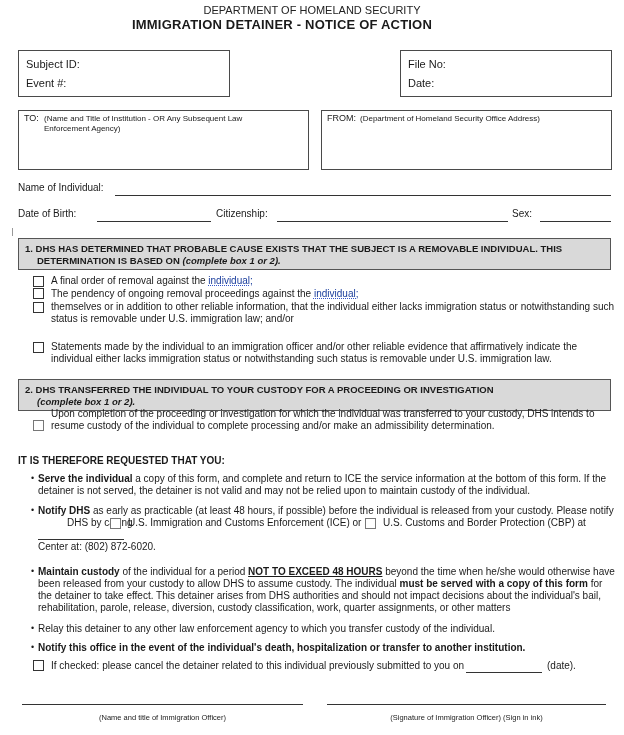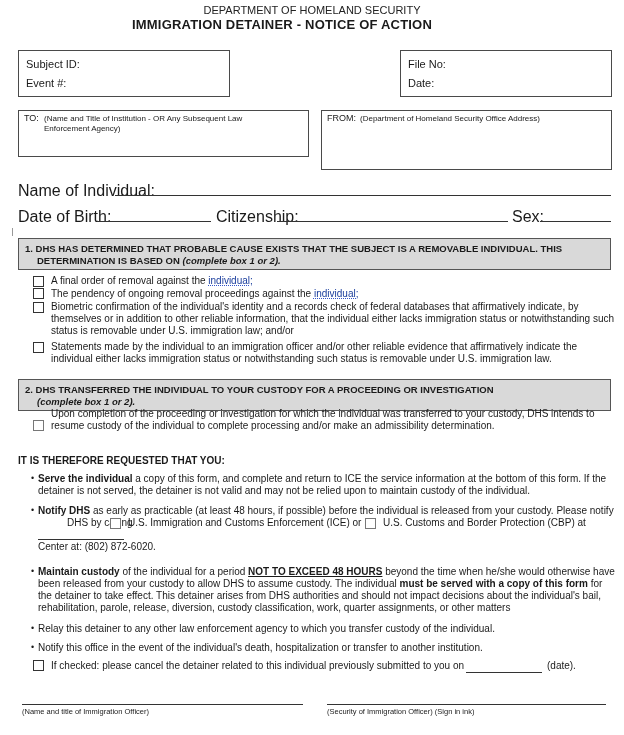--- a/index.html
+++ b/index.html
@@ -6,39 +6,39 @@
   body {
     width: 624px; height: 735px; position: relative; overflow: hidden;
     font-family: "Liberation Sans", sans-serif; color: #1a1a1a;
   }
   .abs { position: absolute; }
   .hdr1 { left: 0; width: 624px; top: 4px; text-align: center; font-size: 11px; color: #222; }
   .hdr2 { left: 0; width: 564px; top: 17px; text-align: center; font-size: 13px; font-weight: bold; letter-spacing: 0.2px; }
   .box { border: 1px solid #4a4a4a; box-sizing: border-box; background: #fff; }
   .box-line { font-size: 11px; position: absolute; left: 7px; }
   .small { font-size: 8px; }
-  .lbl { font-size: 16px; }
+  .lbl { font-size: 10px; }
   .uline { border-bottom: 1px solid #333; height: 0; }
   .graybar {
     left: 18px; width: 593px; background: #d9d9d9; border: 1px solid #555;
     box-sizing: border-box; font-size: 9.5px; font-weight: bold; padding: 4px 0 0 6px; line-height: 12px;
   }
   .graybar .indent { padding-left: 12px; display: block; }
   .graybar i { font-style: italic; }
   .cb {
     width: 11px; height: 11px; border: 1px solid #333; box-sizing: border-box; background: #fff;
   }
   .cb.light { border-color: #777; }
   .txt { font-size: 10px; line-height: 12px; }
   .spell { color: #1a3d9c; text-decoration: underline dotted #3355cc; }
   .bullet-dot { font-size: 9px; }
   b { font-weight: bold; }
   .u { text-decoration: underline; font-weight: bold; }
   .sigline { border-top: 1px solid #333; height: 0; }
-  .caption { font-size: 7.5px; text-align: left; color: #222; }
+  .caption { font-size: 7.5px; text-align: center; color: #222; margin-top: 6px; }
 </style>
 </head>
 <body>
 
 <div class="abs hdr1">DEPARTMENT OF HOMELAND SECURITY</div>
 <div class="abs hdr2">IMMIGRATION DETAINER - NOTICE OF ACTION</div>
 
 <div class="abs box" style="left:18px;top:50px;width:212px;height:47px;">
   <span class="box-line" style="top:7px;">Subject ID:</span>
   <span class="box-line" style="top:7px;left:70px;"></span>
@@ -46,21 +46,21 @@
   <span class="box-line" style="top:26px;left:60px;"></span>
 </div>
 
 <div class="abs box" style="left:400px;top:50px;width:212px;height:47px;">
   <span class="box-line" style="top:7px;">File No:</span>
   <span class="box-line" style="top:7px;left:55px;"></span>
   <span class="box-line" style="top:26px;">Date:</span>
   <span class="box-line" style="top:26px;left:45px;"></span>
 </div>
 
-<div class="abs box" style="left:18px;top:110px;width:291px;height:47px;">
+<div class="abs box" style="left:18px;top:110px;width:291px;height:60px;">
   <span class="abs" style="left:5px;top:2px;font-size:9px;">TO:</span>
   <span class="abs small" style="left:25px;top:3px;">(Name and Title of Institution - OR Any Subsequent Law</span>
   <span class="abs small" style="left:25px;top:13px;">Enforcement Agency)</span>
   <span class="abs small" style="left:25px;top:26px;"></span>
 </div>
 
 <div class="abs box" style="left:321px;top:110px;width:291px;height:60px;">
   <span class="abs" style="left:5px;top:2px;font-size:9px;">FROM:</span>
   <span class="abs small" style="left:38px;top:3px;">(Department of Homeland Security Office Address)</span>
   <span class="abs small" style="left:5px;top:16px;"></span>
@@ -92,21 +92,20 @@
 </div>
 
 <div class="abs cb" style="left:33px;top:276px;"></div>
 <div class="abs txt" style="left:51px;top:275px;"><span>A final order of removal against the </span><span class="spell">individual;</span></div>
 
 <div class="abs cb" style="left:33px;top:288px;"></div>
 <div class="abs txt" style="left:51px;top:288px;"><span>The pendency of ongoing removal proceedings against the </span><span class="spell">individual;</span></div>
 
 <div class="abs cb" style="left:33px;top:302px;"></div>
 <div class="abs txt" style="left:51px;top:301px;width:565px;">
-  <div>Biometric confirmation of the individual's identity and a records check of federal databases that affirmatively indicate, by</div>
   <div>themselves or in addition to other reliable information, that the individual either lacks immigration status or notwithstanding such</div>
   <div>status is removable under U.S. immigration law; and/or</div>
 </div>
 
 <div class="abs cb" style="left:33px;top:342px;"></div>
 <div class="abs txt" style="left:51px;top:341px;width:565px;">
   <div>Statements made by the individual to an immigration officer and/or other reliable evidence that affirmatively indicate the</div>
   <div>individual either lacks immigration status or notwithstanding such status is removable under U.S. immigration law.</div>
 </div>
 
@@ -150,25 +149,25 @@
   <div><b>Maintain custody</b><span> of the individual for a period </span><span class="u">NOT TO EXCEED 48 HOURS</span><span> beyond the time when he/she would otherwise have</span></div>
   <div><span>been released from your custody to allow DHS to assume custody. The individual </span><b>must be served with a copy of this form</b><span> for</span></div>
   <div>the detainer to take effect. This detainer arises from DHS authorities and should not impact decisions about the individual's bail,</div>
   <div>rehabilitation, parole, release, diversion, custody classification, work, quarter assignments, or other matters</div>
 </div>
 
 <span class="abs bullet-dot" style="left:31px;top:623px;">•</span>
 <div class="abs txt" style="left:38px;top:623px;">Relay this detainer to any other law enforcement agency to which you transfer custody of the individual.</div>
 
 <span class="abs bullet-dot" style="left:31px;top:642px;">•</span>
-<div class="abs txt" style="left:38px;top:642px;">Notify this office in the event of the individual's death, hospitalization or transfer to another institution.</div>
+<div class="abs txt" style="left:38px;top:642px;font-weight:bold;">Notify this office in the event of the individual's death, hospitalization or transfer to another institution.</div>
 
 <div class="abs cb" style="left:33px;top:660px;"></div>
 <div class="abs txt" style="left:51px;top:660px;">If checked: please cancel the detainer related to this individual previously submitted to you on</div>
 <div class="abs uline" style="left:466px;top:672px;width:76px;">
   <span class="abs txt" style="left:2px;top:-12px;"></span>
 </div>
 <div class="abs txt" style="left:547px;top:660px;">(date).</div>
 
 <div class="abs sigline" style="left:22px;top:704px;width:281px;"></div>
 <div class="abs caption" style="left:22px;top:707px;width:281px;">(Name and title of Immigration Officer)</div>
 <div class="abs sigline" style="left:327px;top:704px;width:279px;"></div>
-<div class="abs caption" style="left:327px;top:707px;width:279px;">(Security of Immigration Officer) (Sign in ink)</div>
+<div class="abs caption" style="left:327px;top:707px;width:279px;">(Signature of Immigration Officer) (Sign in ink)</div>
 
 </body></html>

